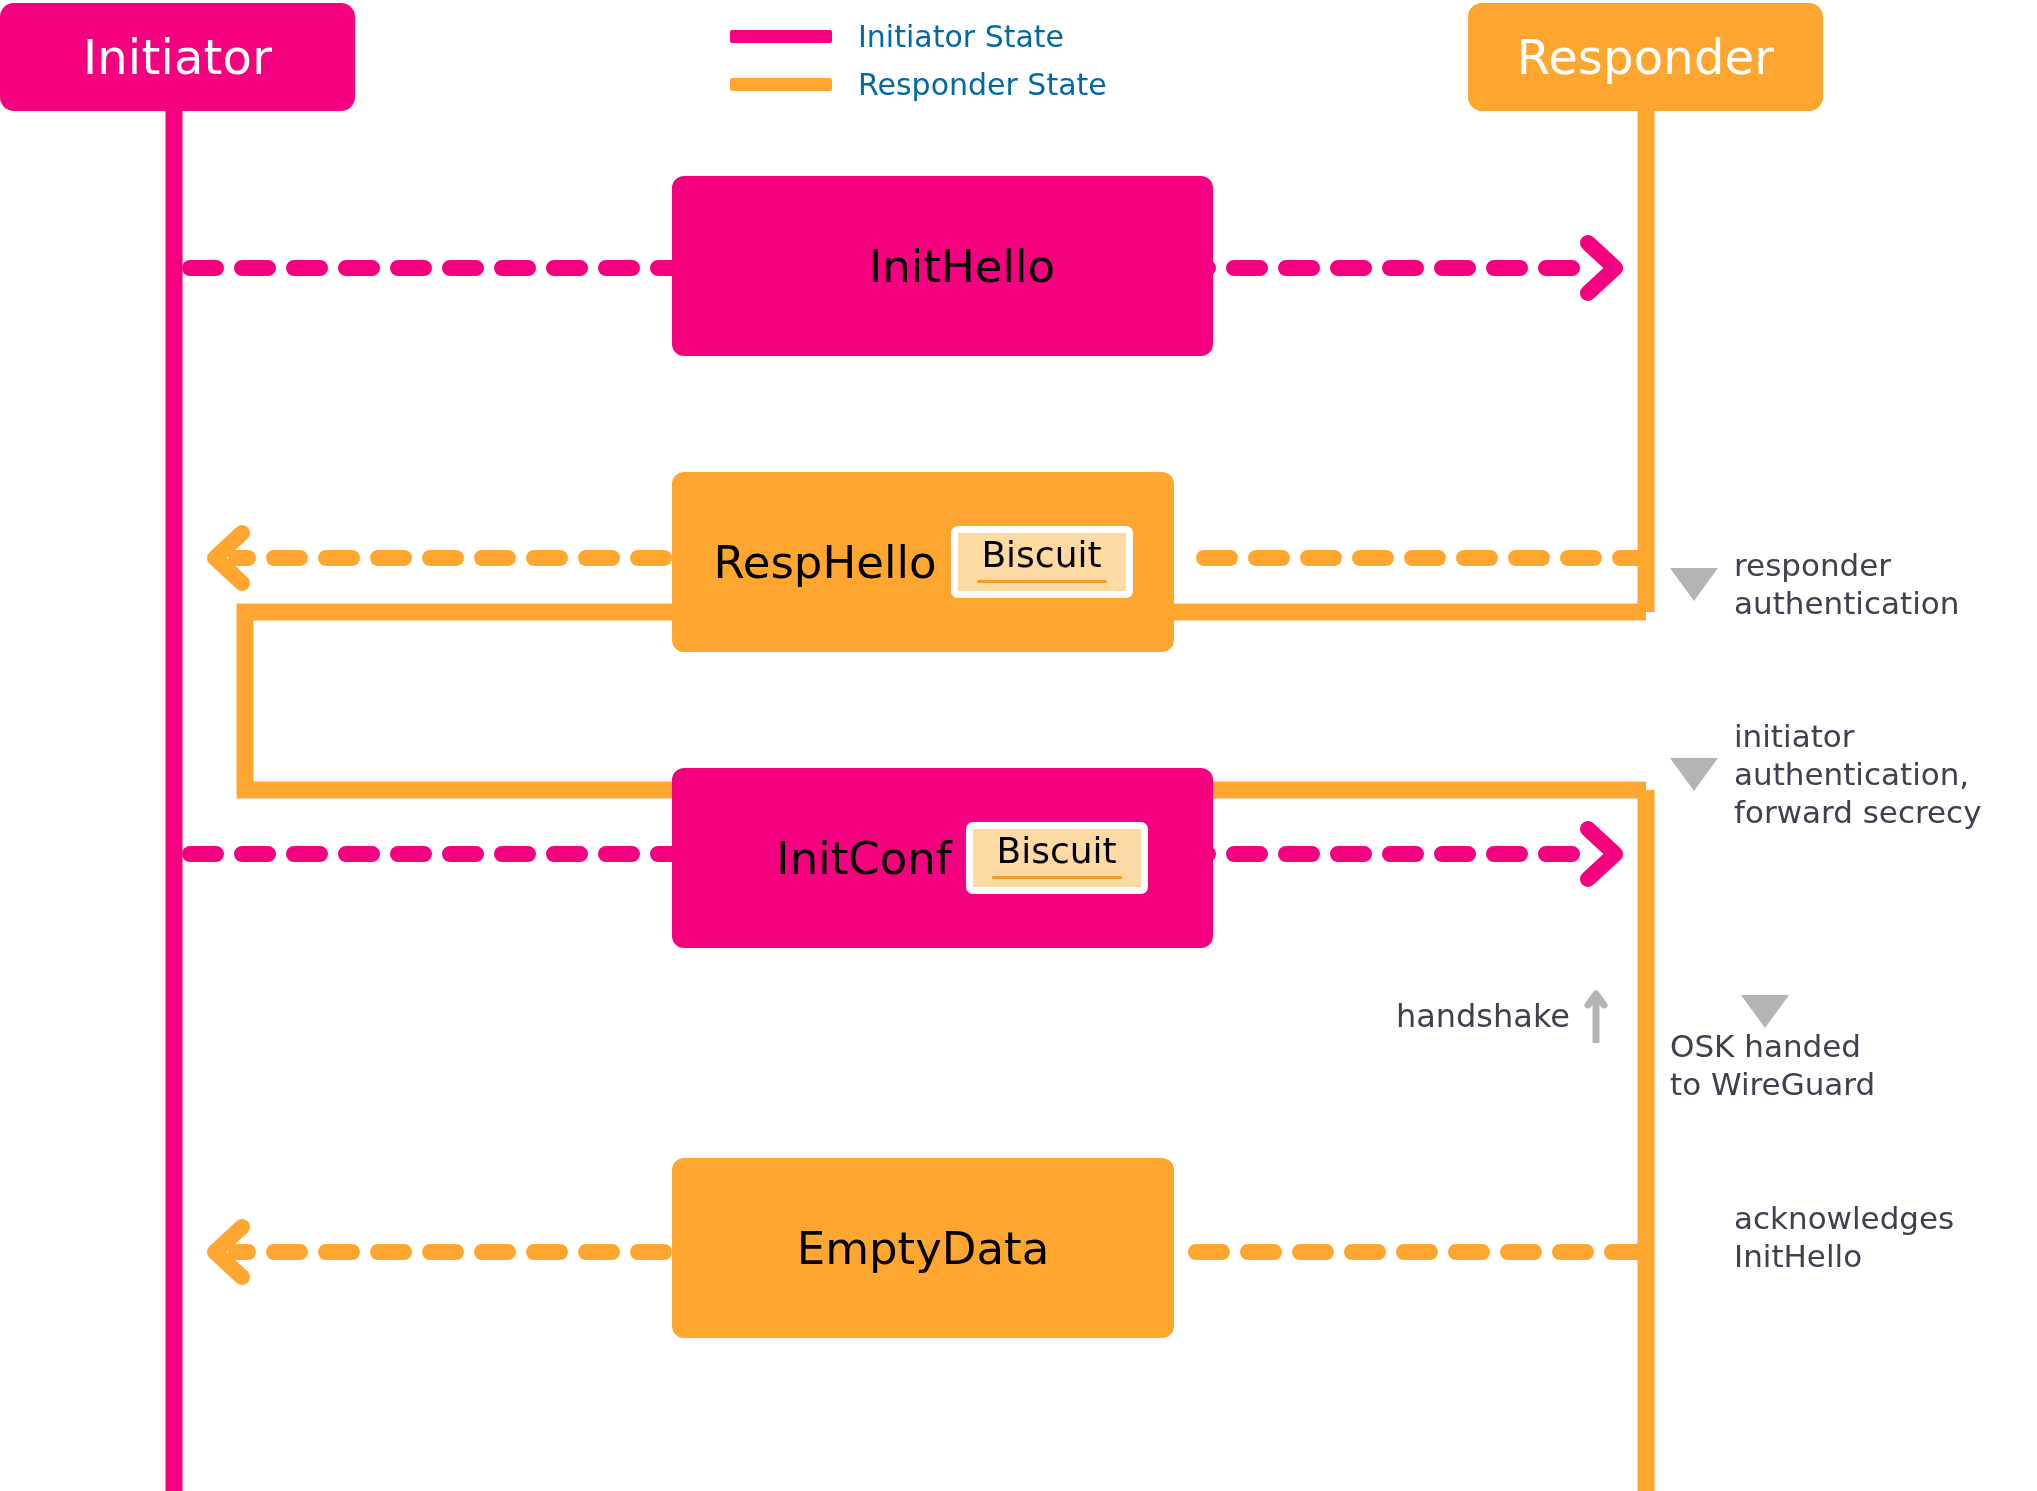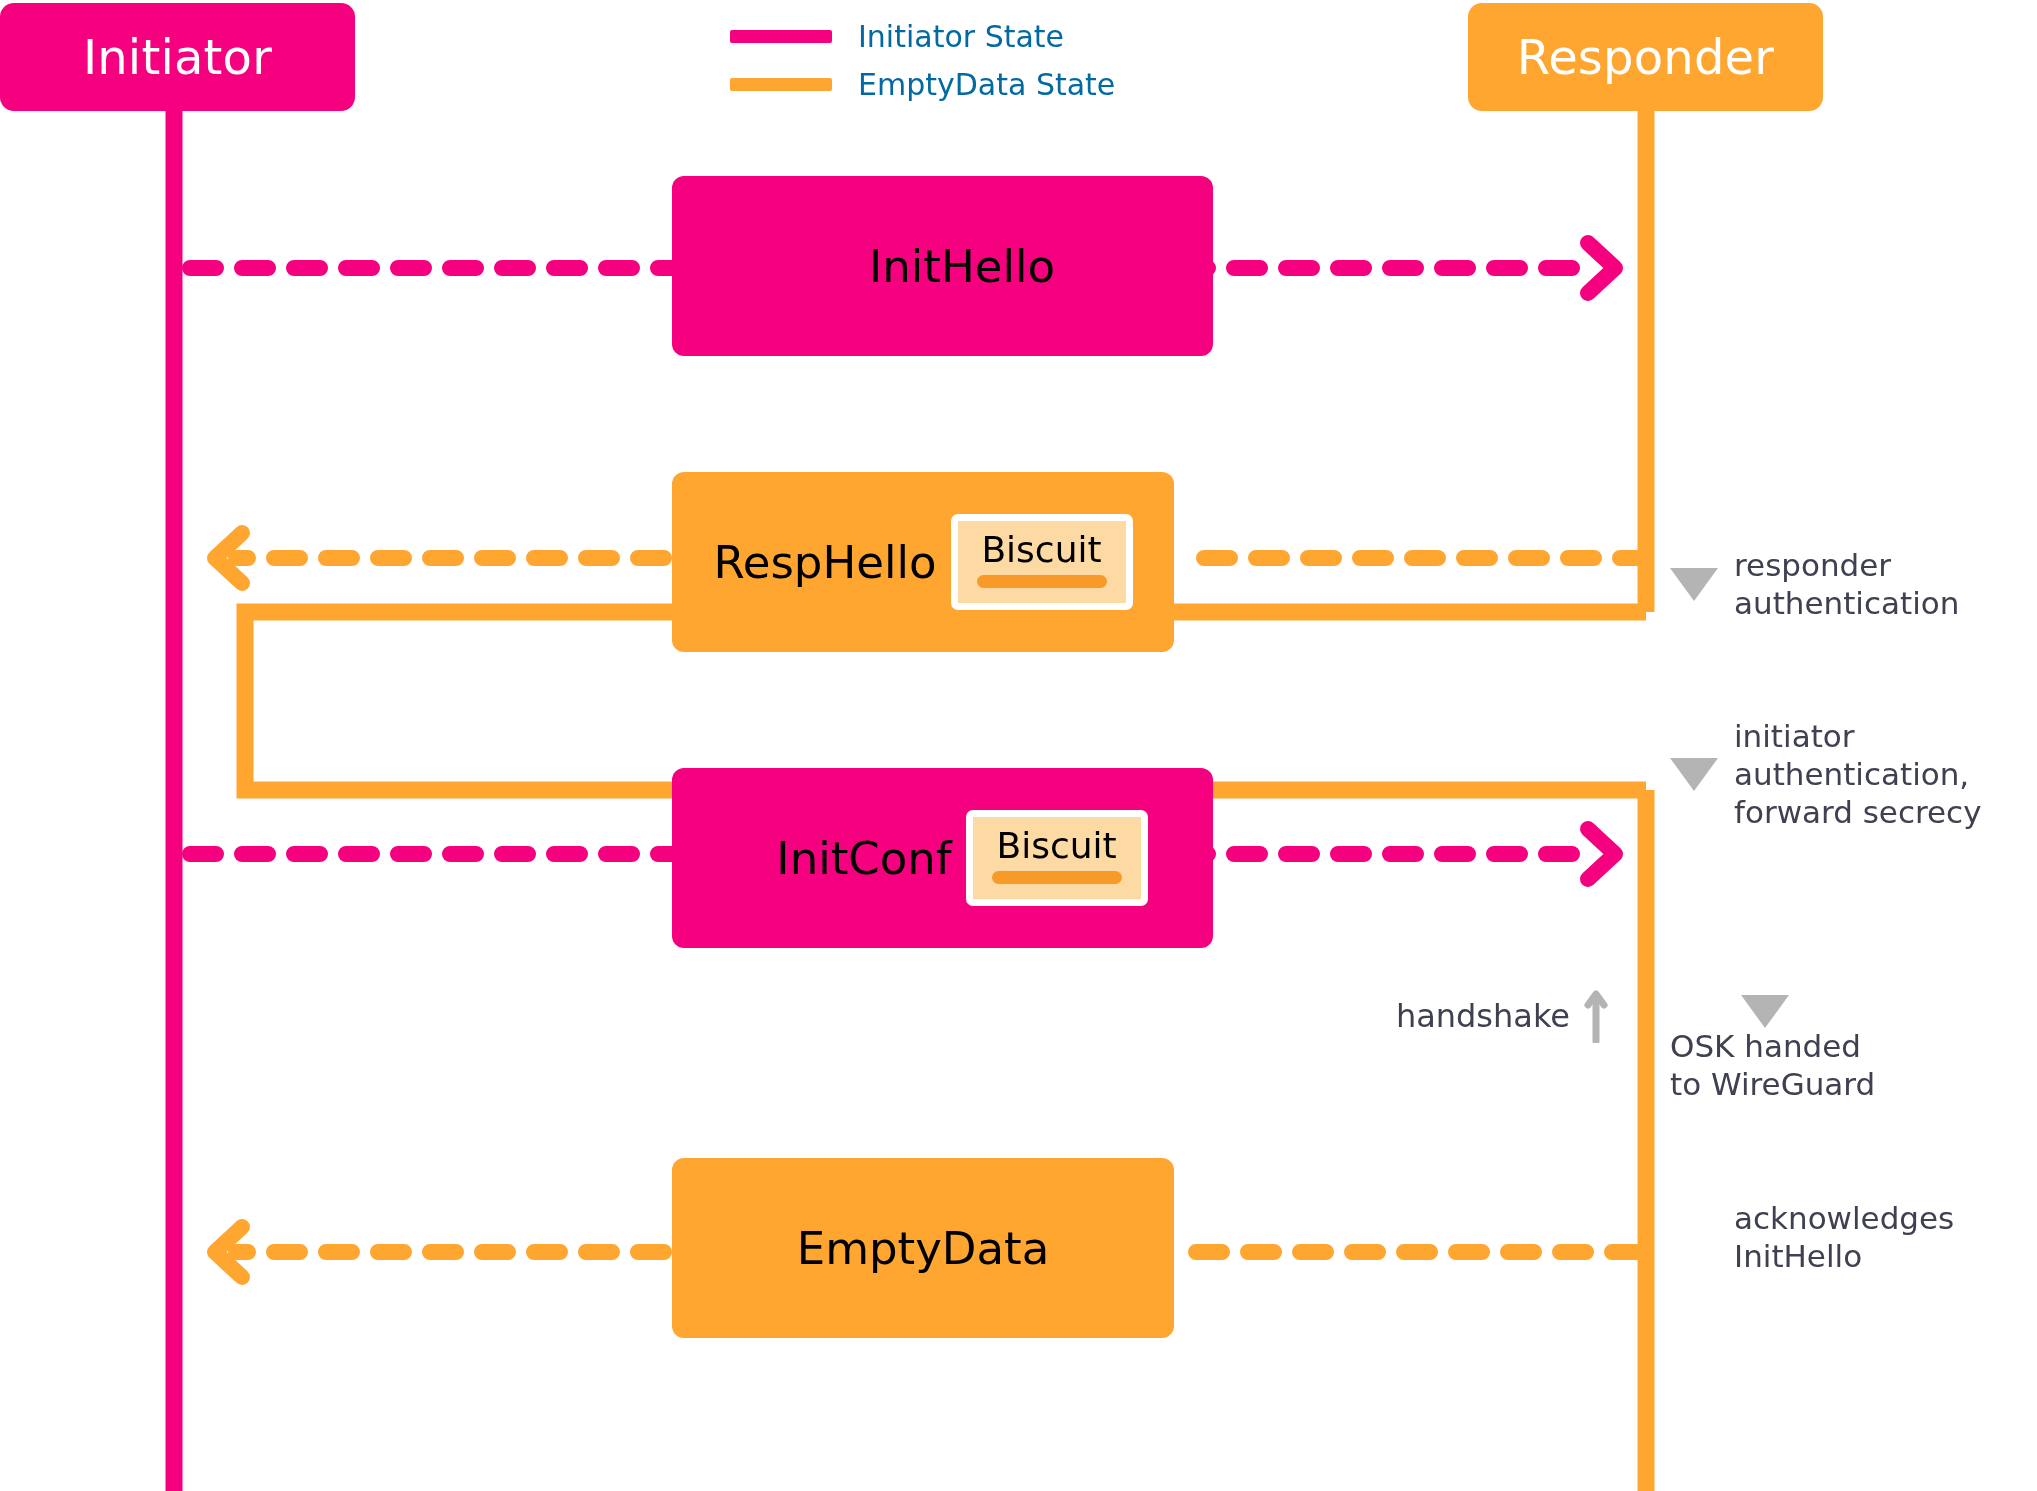--- a/index.html
+++ b/index.html
@@ -106,21 +106,21 @@
 
   #box-inithello  { top: 176px; }
   #box-resphello  { top: 472px; }
   #box-initconf   { top: 768px; }
   #box-emptydata  { top: 1158px; }
 
   
   .biscuit {
     box-sizing: border-box;
     width: 182px;
-    height: 96px;
+    height: 72px;
     background: #FDD9A3;
     border: 7px solid #ffffff;
     border-radius: 7px;
     display: flex;
     flex-direction: column;
     align-items: center;
     justify-content: center;
     padding: 4px 6px 8px 6px;
   }
   .biscuit-label {
@@ -235,21 +235,21 @@
     <span>Responder</span>
   </div>
 
   <div id="legend">
     <div class="legend-row">
       <span class="legend-swatch pink"></span>
       <span class="legend-label">Initiator State</span>
     </div>
     <div class="legend-row">
       <span class="legend-swatch orange"></span>
-      <span class="legend-label">EmptyData State</span>
+      <span class="legend-label">Responder State</span>
     </div>
   </div>
 
   <div class="msg-box pink" id="box-inithello">
     <span class="msg-label">InitHello</span>
   </div>
 
   <div class="msg-box orange with-biscuit" id="box-resphello">
     <span class="msg-label">RespHello</span>
     <span class="biscuit">

